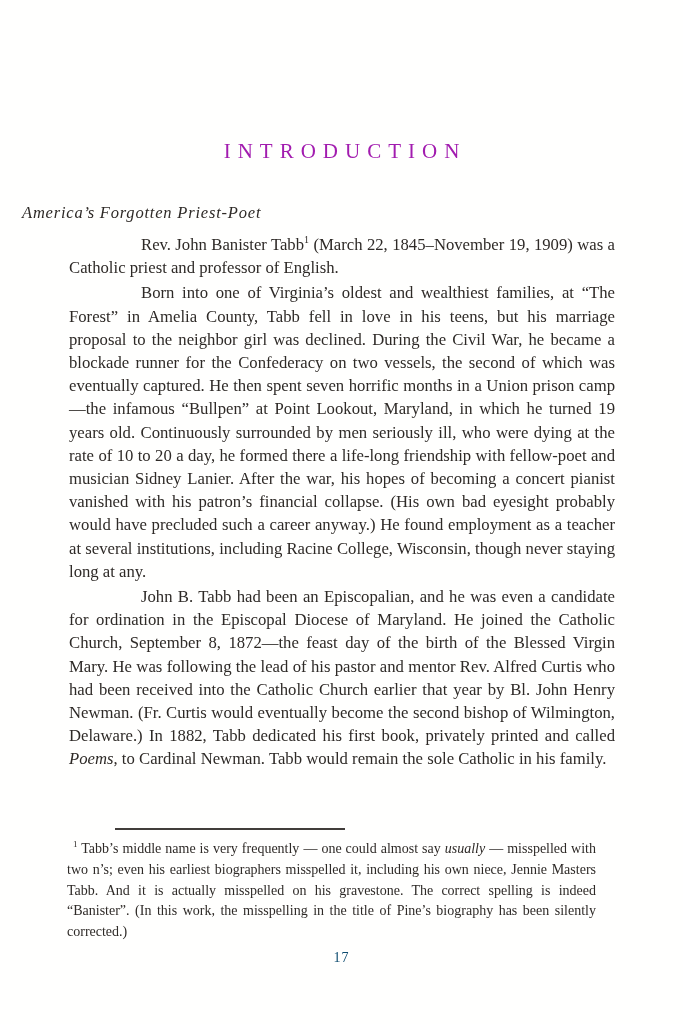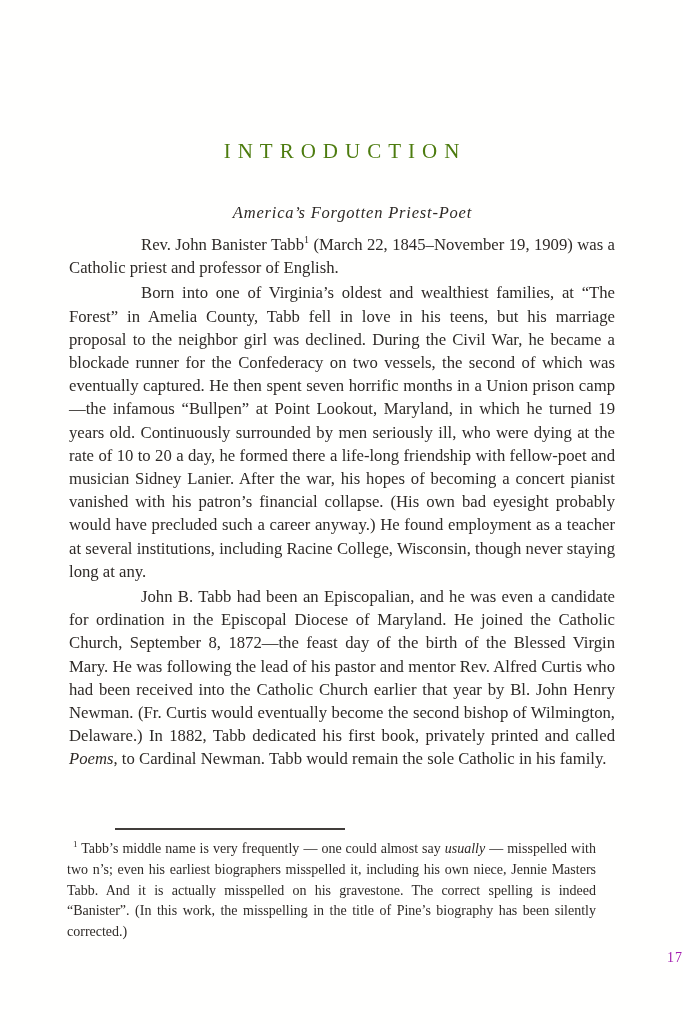--- a/index.html
+++ b/index.html
@@ -20,29 +20,29 @@
     position: absolute;
     top: 139px;
     left: 0;
     right: 0;
     margin: 0;
     text-align: center;
     font-weight: normal;
     font-size: 21px;
     letter-spacing: 7px;
     text-indent: 7px;
-    color: #4d7c0f;
+    color: #a21caf;
   }
   .section-subtitle {
     position: absolute;
     top: 203px;
     left: 22px; 
     right: 0;
     margin: 0;
-    text-align: center;
+    text-align: left;
     font-weight: normal;
     font-style: italic;
     font-size: 16.5px;
     letter-spacing: 0.8px;
   }
   .body-text {
     position: absolute;
     top: 231px;
     left: 67px;
     width: 550px;
@@ -82,24 +82,24 @@
   .footnote .fn-marker {
     font-size: 9px;
     line-height: 0;
     vertical-align: super;
   }
   .page-number {
     position: absolute;
     top: 950px;
     left: 0;
     right: 0;
-    text-align: right;
+    text-align: center;
     font-size: 14px;
     letter-spacing: 1px;
-    color: #a21caf;
+    color: #0c4a6e;
   }
 </style>
 </head>
 <body>
 
 <div class="page">
 
   <h1 class="chapter-title">INTRODUCTION</h1>
 
   <h2 class="section-subtitle">America’s Forgotten Priest-Poet</h2>

